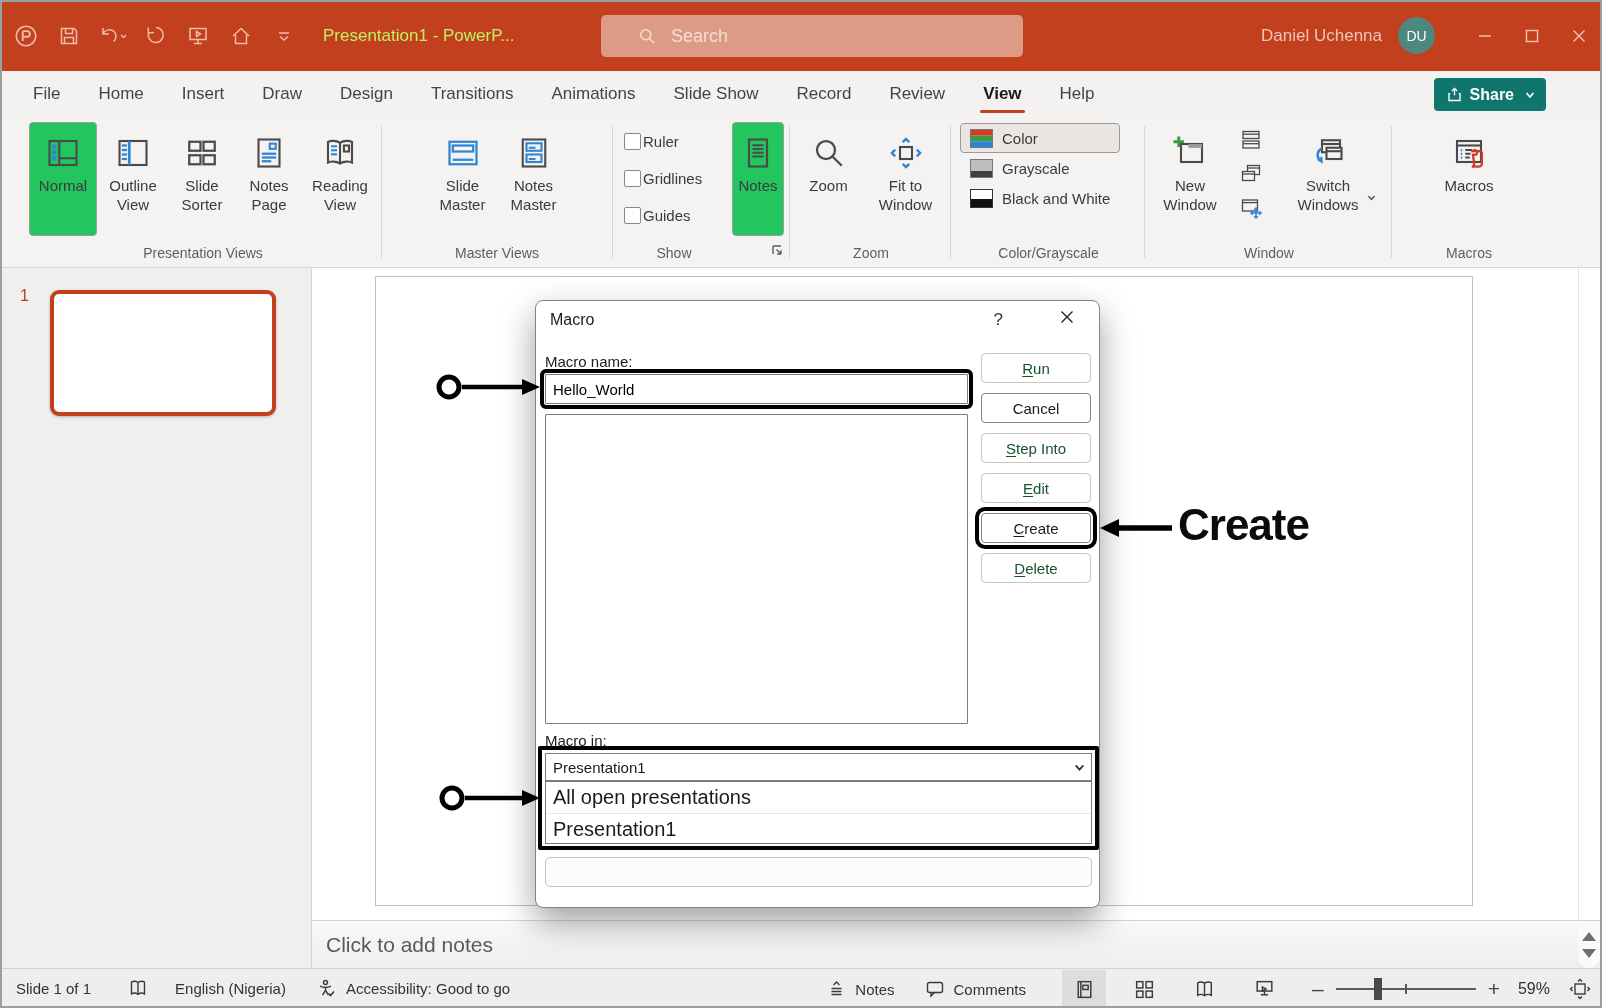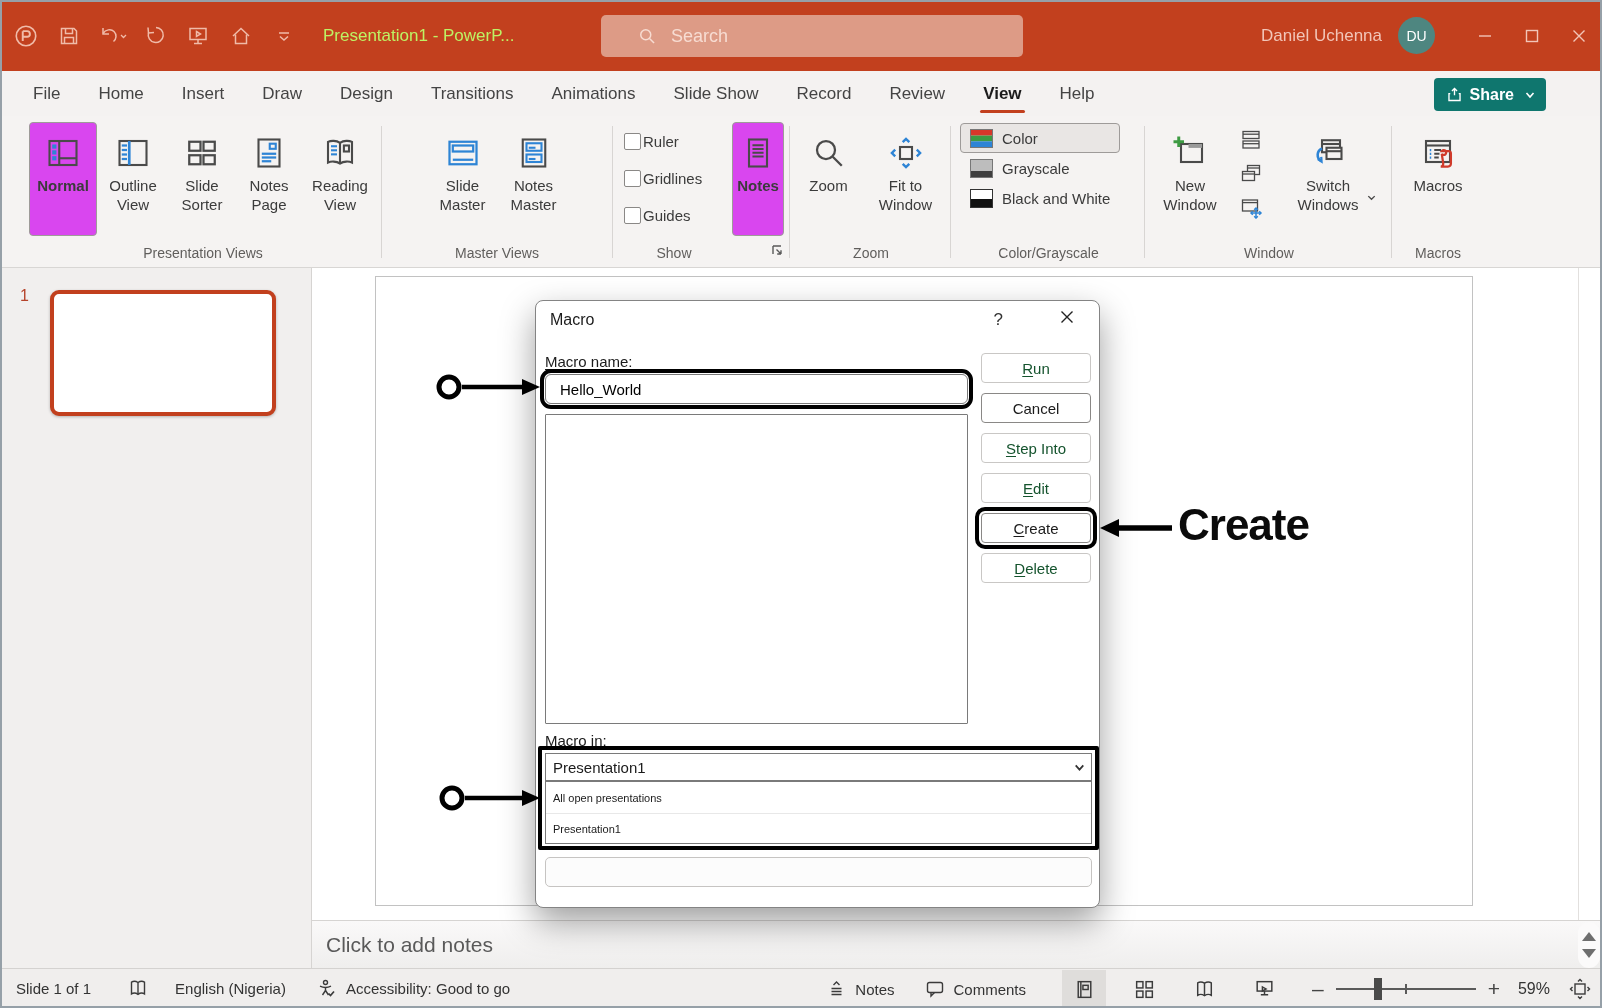--- a/index.html
+++ b/index.html
@@ -30,21 +30,21 @@
   #share-btn .slabel { color:#fff; font-size:16px; font-weight:bold; margin:0 10px 0 7px; }
   #share-btn svg { stroke:#fff; fill:none; stroke-width:1.6; }
 
   
   #ribbon { position:absolute; left:0; top:116px; width:1602px; height:152px; background:#F5F3F2; border-bottom:1px solid #D8D6D4; }
   .rgroup { position:absolute; top:0; height:152px; }
   .rsep { position:absolute; top:10px; height:132px; width:1px; background:#D8D5D3; }
   .glabel { position:absolute; bottom:7px; left:0; right:0; text-align:center; font-size:14px; color:#605E5C; }
   .rrow { position:absolute; top:6px; left:0; right:0; display:flex; justify-content:center; gap:3px; }
   .rbtn { height:114px; display:flex; flex-direction:column; align-items:center; padding-top:7px; border-radius:4px; border:1px solid transparent; position:relative; }
-  .rbtn.sel { background:#d946ef; border-color:#9E9B99;font-weight:bold; }
+  .rbtn.sel { background:#22c55e; border-color:#9E9B99; }
   .ric { height:46px; display:flex; align-items:center; justify-content:center; }
   .rlbl { font-size:15px; line-height:19px; text-align:center; color:#3b3b3b; }
   .chkcol { position:absolute; left:10px; top:12px; display:flex; flex-direction:column; gap:11px; }
   .chk { display:flex; align-items:center; gap:2px; font-size:15px; color:#3b3b3b; height:26px; }
   .box { width:17px; height:17px; background:#fff; border:1px solid #8A8886; border-radius:2px; }
   .crows { position:absolute; left:8px; top:7px; display:flex; flex-direction:column; }
   .crow { display:flex; align-items:center; gap:9px; height:30px; font-size:15px; color:#3b3b3b; padding:0 9px; border:1px solid transparent; }
   .crow.sel { background:#E9E6E4; border-color:#9E9B99; border-radius:4px; }
   .smallcol { position:absolute; left:90px; top:10px; display:flex; flex-direction:column; gap:7px; }
   .sbtn { width:30px; height:27px; display:flex; align-items:center; justify-content:center; }
@@ -77,32 +77,32 @@
   .zsign { font-size:21px; color:#444; }
 
   
   #dialog { position:absolute; left:535px; top:300px; width:565px; height:608px; background:#fff; border:1px solid #848484; border-radius:8px; box-shadow:0 14px 34px rgba(0,0,0,.38); z-index:60; font-size:15px; color:#1b1b1b; }
   #dlg-title { position:absolute; left:14px; top:10px; font-size:16px; }
   #dlg-help { position:absolute; right:96px; top:9px; font-size:17px; color:#333; }
   #dlg-close { position:absolute; right:24px; top:8px; }
   #dlg-close svg { stroke:#222; stroke-width:1.4; fill:none; }
   .ak { text-decoration:underline; text-underline-offset:2px; }
   #lbl-name { position:absolute; left:9px; top:52px; }
-  #inp-name { position:absolute; left:9px; top:73px; width:423px; height:30px; border:1px solid #7A7A7A; font-size:15px; font-family:"Liberation Sans",sans-serif; padding-left:14px; outline:4px solid #000; outline-offset:1px; border-radius:6px; }
+  #inp-name { position:absolute; left:9px; top:73px; width:423px; height:30px; border:1px solid #7A7A7A; font-size:15px; font-family:"Liberation Sans",sans-serif; padding-left:7px; outline:4px solid #000; outline-offset:1px; border-radius:1px; }
   #listbox { position:absolute; left:9px; top:113px; width:423px; height:310px; border:1px solid #7A7A7A; background:#fff; border-radius:1px; }
   #dlg-btns { position:absolute; left:445px; top:52px; width:110px; display:flex; flex-direction:column; gap:10px; }
   .dbtn { height:30px; background:#fff; border:1px solid #8A8886; border-radius:4px; font-size:15px; font-family:"Liberation Sans",sans-serif; color:#1b1b1b; }
   .dbtn.dis { border-color:#C9C7C5; color:#14532d; }
   .dbtn.hl { outline:4px solid #000; outline-offset:2px; }
   #lbl-in { position:absolute; left:9px; top:431px; }
   #combo { position:absolute; left:9px; top:452px; width:547px; height:28px; border:1px solid #7A7A7A; display:flex; align-items:center; background:#fff; }
   #combo span { margin-left:7px; }
   #combo svg { position:absolute; right:5px; stroke:#333; fill:none; stroke-width:1.6; }
   #combolist { position:absolute; left:9px; top:480px; width:547px; height:63px; border:1px solid #7A7A7A; background:#fff; }
-  .copt { height:31px; display:flex; align-items:center; padding-left:7px; font-size:11px; }
+  .copt { height:31px; display:flex; align-items:center; padding-left:7px; font-size:20px; }
   .copt + .copt { border-top:1px solid #E8E8E8; }
   #comboring { position:absolute; left:2px; top:445px; width:561px; height:104px; border:4px solid #000; border-radius:2px; pointer-events:none; }
   #descbox { position:absolute; left:9px; top:556px; width:547px; height:30px; border:1px solid #C6C4C2; border-radius:5px; background:#FCFCFC; }
 
   
   #ann { position:absolute; left:0; top:0; width:1602px; height:1008px; z-index:80; pointer-events:none; }
   #create-callout { position:absolute; left:1178px; top:500px; z-index:80; font-size:44px; font-weight:800; letter-spacing:-1px; color:#0b0b0b; pointer-events:none; }
 
   .icon-svg { display:block; }
 </style>
@@ -474,21 +474,21 @@
         </div>
         <div class="rlbl" style="width:72px;">Switch Windows</div>
         <svg style="position:absolute;right:2px;bottom:32px;" width="11" height="11" viewBox="0 0 12 12" fill="none" stroke="#4a4a4a" stroke-width="1.5">
             <path d="M2.5 4.5 L6 8 L9.5 4.5"></path>
           </svg>
       </div>
       <div class="glabel">Window</div>
     </div>
     <div class="rsep" style="left:1391px;"></div>
 
-    <div class="rgroup" style="left:1393px;width:90px;">
+    <div class="rgroup" style="left:1424px;width:90px;">
       <div class="rrow">
         <div class="rbtn" style="width:64px;">
           <div class="ric">
             <svg class="icon-svg" width="40" height="36" viewBox="0 0 24 24" fill="none" stroke="#4a4a4a" stroke-width="1.4">
                 <rect x="4" y="4" width="16" height="14"></rect>
                 <path d="M4 7 H20"></path>
                 <g stroke="#2E84D5" stroke-width="1.5">
                   <path d="M6.5 10 H7.5 M6.5 12.5 H7.5 M6.5 15 H7.5"></path>
                 </g>
                 <path d="M9.5 10 H14 M9.5 12.5 H13 M9.5 15 H12.5"></path>

